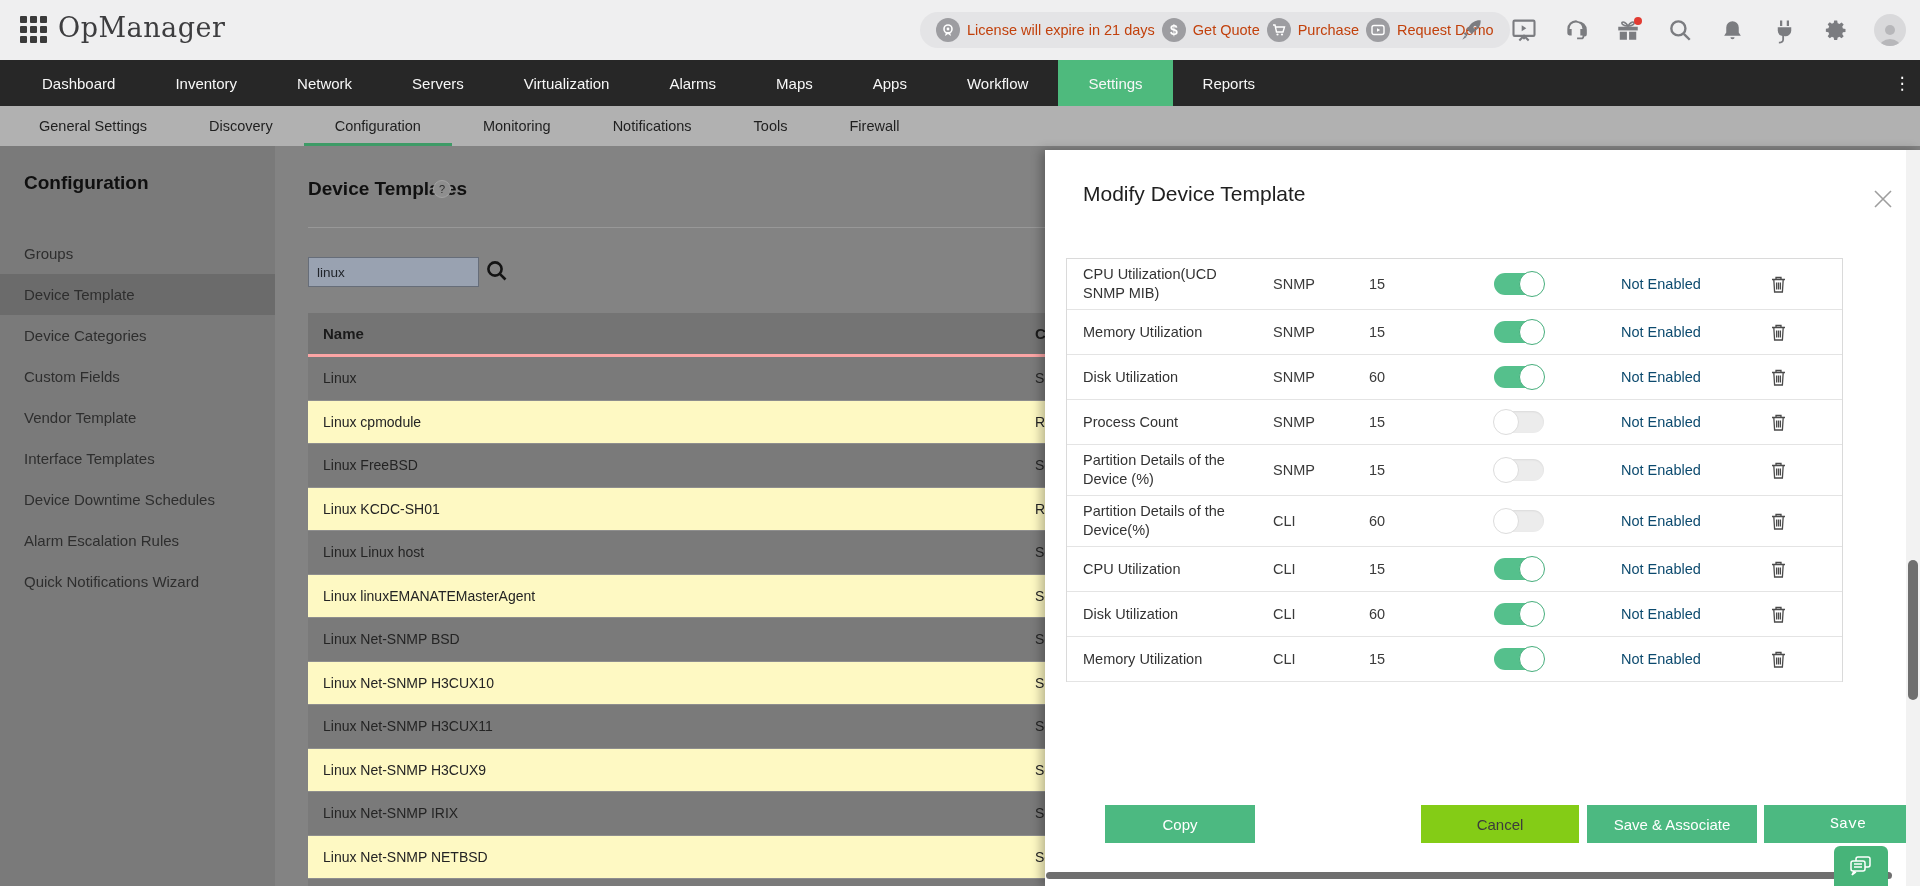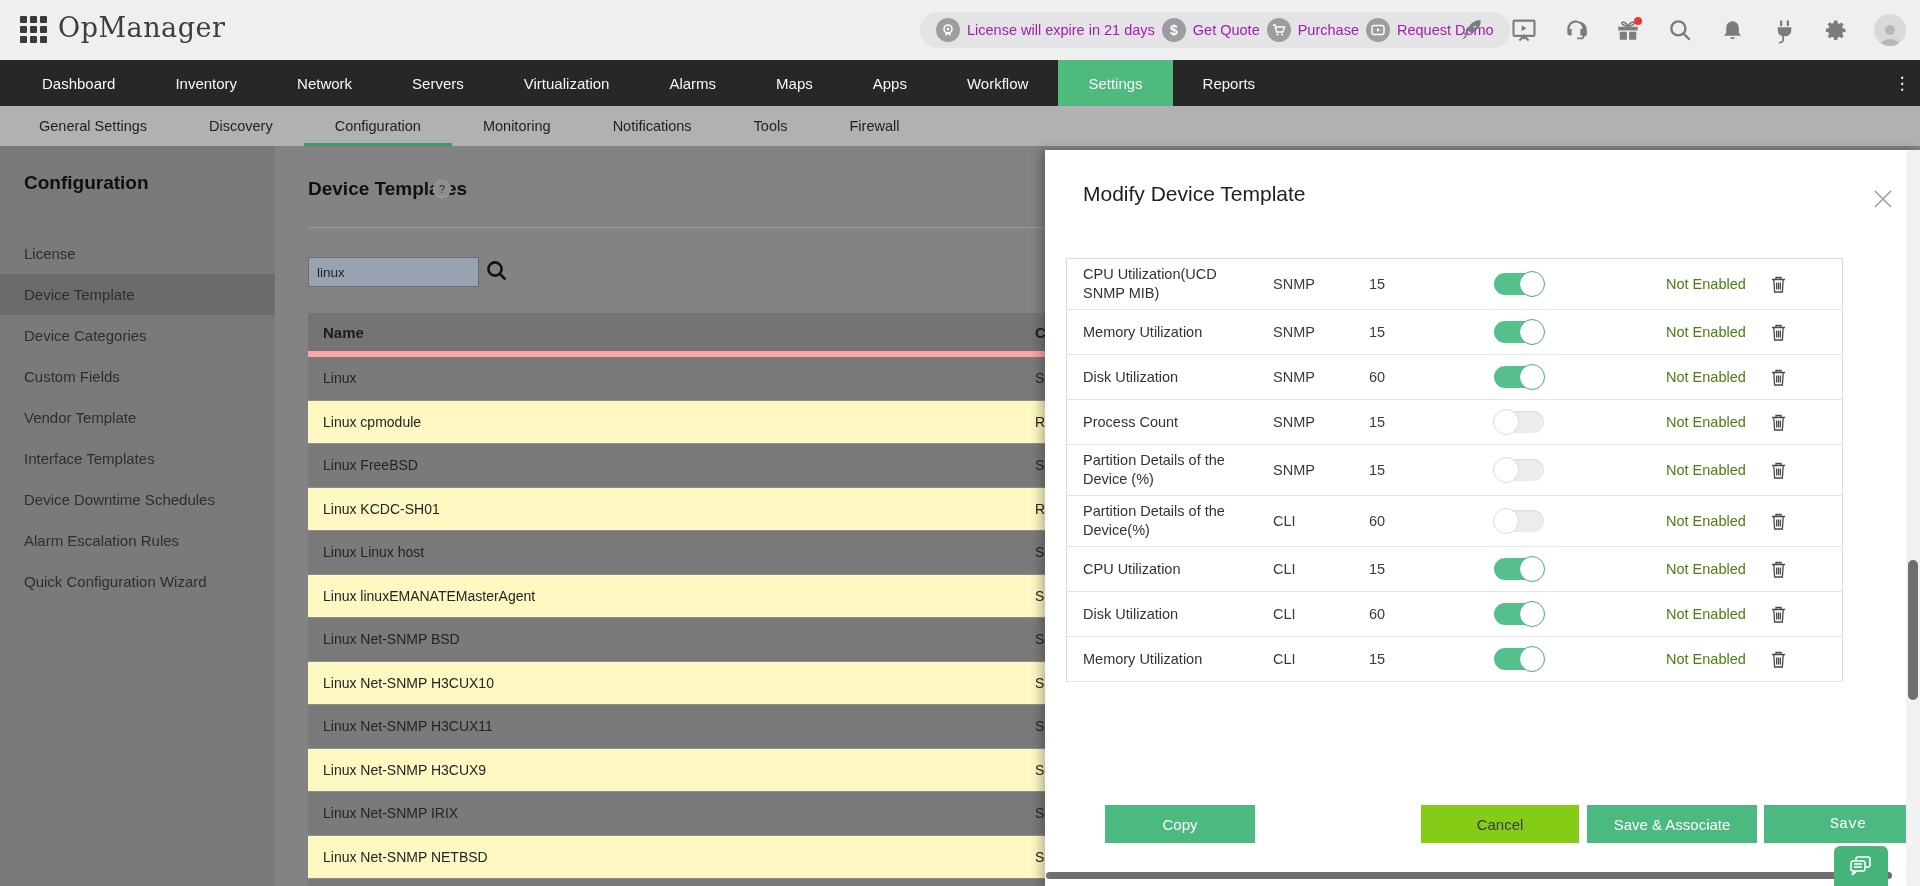--- a/index.html
+++ b/index.html
@@ -5,21 +5,21 @@
   * { margin:0; padding:0; box-sizing:border-box; }
   html,body { width:1920px; height:886px; overflow:hidden; font-family:"Liberation Sans","DejaVu Sans",sans-serif; background:#efeff0; }
 
   
   .topbar { position:absolute; left:0; top:0; width:1920px; height:60px; background:#efeff0; }
   .appgrid { position:absolute; left:20px; top:16px; width:27px; height:27px; display:grid; grid-template-columns:repeat(3,7px); grid-template-rows:repeat(3,7px); gap:3px; cursor:pointer; }
   .appgrid span { background:#3a3a3a; border-radius:1px; }
   .logo { position:absolute; left:58px; top:12px; font-family:"DejaVu Serif","Liberation Serif",serif; font-size:27px; color:#3d3d3f; letter-spacing:.5px; }
   .pill { position:absolute; left:920px; top:12px; height:36px; background:#e4e4e6; border-radius:18px; display:flex; align-items:center; padding:0 16px; gap:7px; }
   .pill .cicon { width:24px; height:24px; border-radius:50%; background:#9d9da1; color:#fff; display:flex; align-items:center; justify-content:center; flex:none; }
-  .pill .ptext { font-size:14.5px; color:#a21caf; white-space:nowrap; cursor:pointer; }
+  .pill .ptext { font-size:14.5px; color:#c2410c; white-space:nowrap; cursor:pointer; }
   .hicons { position:absolute; right:14px; top:0; height:60px; display:flex; align-items:center; gap:24px; }
   .hicon { position:relative; width:28px; height:28px; display:flex; align-items:center; justify-content:center; cursor:pointer; color:#7b7c80; }
   .reddot { position:absolute; right:0px; top:1px; width:8px; height:8px; border-radius:50%; background:#e23b32; }
   .avatar { width:32px; height:32px; border-radius:50%; background:#d9d9db; display:flex; align-items:flex-end; justify-content:center; overflow:hidden; }
 
   
   .mainnav { position:absolute; left:0; top:60px; width:1920px; height:46px; background:#272727; display:flex; align-items:stretch; padding-left:12px; }
   .mainnav .item { color:#f7f7f7; font-size:15px; display:flex; align-items:center; padding:8px 30px; cursor:pointer; white-space:nowrap; }
   .mainnav .item.active { background:#4eba7d; }
   .kebab { position:absolute; right:6px; top:60px; height:46px; width:24px; display:flex; align-items:center; justify-content:center; color:#fff; font-size:17px; cursor:pointer; letter-spacing:0; }
@@ -38,38 +38,38 @@
   .sb-item.selected { background:#6b6b6b; }
 
   .content { position:absolute; left:275px; top:0; width:1645px; height:740px; }
   .page-title { position:absolute; left:33px; top:32px; font-size:19px; font-weight:bold; color:#101010; }
   .help-badge { position:absolute; left:158px; top:34px; width:18px; height:18px; border-radius:50%; border:1px solid #a2a2a2; background:#8e8e8e; color:#2c2c2c; font-size:11px; display:flex; align-items:center; justify-content:center; cursor:pointer; }
   .tdivider { position:absolute; left:33px; top:81px; width:1600px; height:1px; background:#989898; }
   .searchbox { position:absolute; left:33px; top:111px; width:171px; height:30px; background:#99a2b1; border:1px solid #666d79; font-size:13.5px; color:#20242a; padding:0 8px; outline:none; font-family:inherit; }
   .searchicon { position:absolute; left:210px; top:113px; cursor:pointer; }
 
   .ltable { position:absolute; left:33px; top:167px; width:790px; }
-  .lhead { height:44px; background:#747474; display:flex; align-items:center; border-bottom:6px solid #fca5a5; }
+  .lhead { height:44px; background:#747474; display:flex; align-items:center; border-bottom:3px solid #fca5a5; }
   .lhead .hname { padding-left:15px; font-size:15px; font-weight:bold; color:#1b1b1b; }
   .lhead .hcat  { position:absolute; left:727px; font-size:15px; font-weight:bold; color:#1b1b1b; }
   .lrow { position:relative; height:43.5px; display:flex; align-items:center; border-bottom:1px solid #8e8e8e; background:#fef9c3; cursor:pointer; }
   .lrow:nth-child(odd) { background:#7a7a7a; }
   .lrow .rname { padding-left:15px; font-size:14px; color:#242424; white-space:nowrap; }
   .lrow .rcat { position:absolute; left:727px; font-size:14px; color:#242424; white-space:nowrap; }
   .lrow.partial { height:7px; border-bottom:none; }
 
   
   .modal { position:absolute; left:1045px; top:150px; width:875px; height:736px; background:#ffffff; box-shadow:-4px 0 10px rgba(0,0,0,.28); }
   .m-title { position:absolute; left:38px; top:32px; font-size:21px; color:#202020; }
   .m-close { position:absolute; right:26px; top:38px; width:22px; height:22px; cursor:pointer; }
   .mtable { position:absolute; left:21px; top:108px; width:777px; border:1px solid #dadada; border-bottom:none; }
   .mrow { display:grid; grid-template-columns:206px 96px 125px 127px 150px 1fr; align-items:center; border-bottom:1px solid #e4e4e4; min-height:45px; padding:6px 0; }
   .mc-name { padding-left:16px; padding-right:24px; font-size:14.5px; color:#333; line-height:19px; }
   .mc-proto, .mc-int { font-size:14.5px; color:#3a3a3a; }
-  .mc-status { font-size:14.5px; color:#4d7c0f;margin-left:45px; }
+  .mc-status { font-size:14.5px; color:#0c4a6e; }
   .mc-trash { display:flex; cursor:pointer; }
 
   .toggle { position:relative; width:50px; height:22px; border-radius:11px; cursor:pointer; }
   .toggle.on  { background:#55c08c; }
   .toggle.off { background:#ececec; box-shadow:inset 0 1px 2px rgba(0,0,0,.08); }
   .toggle .knob { position:absolute; top:-2px; width:26px; height:26px; border-radius:50%; background:#fff; }
   .toggle.on  .knob { right:-1px; border:1px solid #46ae7c; }
   .toggle.off .knob { left:-1px; border:1px solid #dcdcdc; }
 
   .m-footer { position:absolute; left:0; top:655px; width:875px; height:44px;margin-left:31px; }
@@ -212,29 +212,29 @@
     <div class="sitem">Monitoring</div>
     <div class="sitem">Notifications</div>
     <div class="sitem">Tools</div>
     <div class="sitem">Firewall</div>
   </div>
 
 <div class="workspace">
   <aside class="sidebar">
     <div class="sb-title">Configuration</div>
     <div class="sb-items" id="sbitems">
-        <div class="sb-item">License</div>
+        <div class="sb-item">Groups</div>
         <div class="sb-item selected">Device Template</div>
         <div class="sb-item">Device Categories</div>
         <div class="sb-item">Custom Fields</div>
         <div class="sb-item">Vendor Template</div>
         <div class="sb-item">Interface Templates</div>
         <div class="sb-item">Device Downtime Schedules</div>
         <div class="sb-item">Alarm Escalation Rules</div>
-        <div class="sb-item">Quick Configuration Wizard</div>
+        <div class="sb-item">Quick Notifications Wizard</div>
       </div>
   </aside>
 
   <div class="content">
     <div class="page-title">Device Templates</div>
     <div class="help-badge">?</div>
     <div class="tdivider"></div>
     <input class="searchbox" value="linux" style="">
     <span class="searchicon">
       <svg width="24" height="24" viewBox="0 0 24 24" fill="none" stroke="#141414" stroke-width="2.6">

